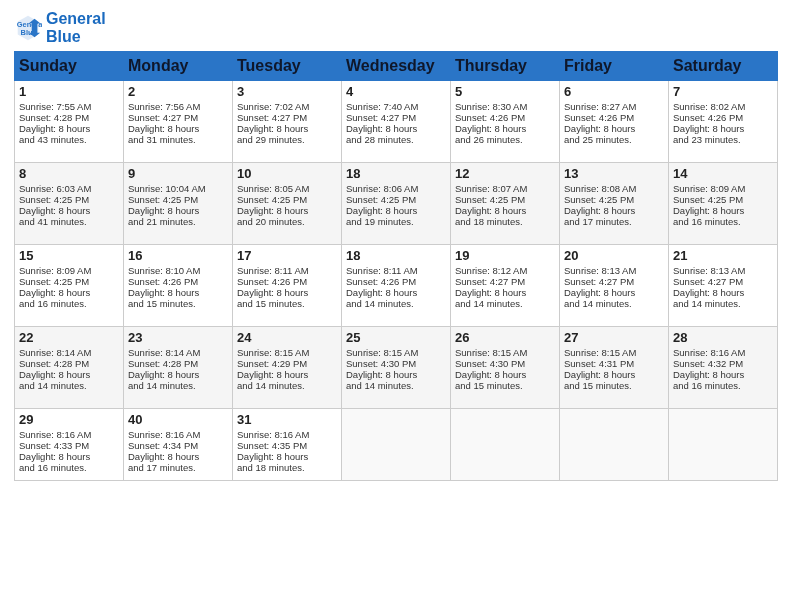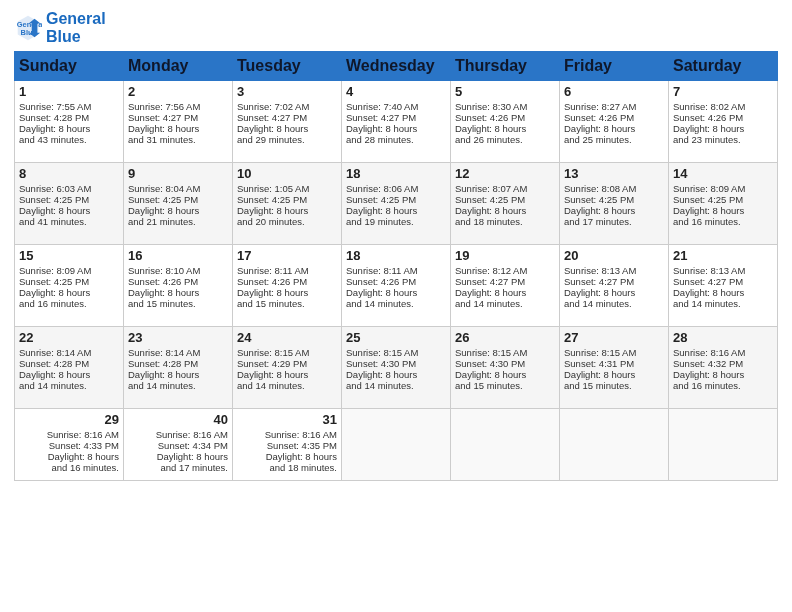--- a/index.html
+++ b/index.html
@@ -85,21 +85,20 @@
       font-weight: bold;
       color: #222;
       display: block;
       margin-bottom: 2px;
     }
     .empty-cell {
       background: #f9f9f9 !important;
     }
     .last-row td {
       height: 72px;
-      text-align: right;
     }
   </style>
 </head>
 <body>
 
 <div class="container">
   <div class="header-row">
     <div class="logo">
       <svg class="logo-icon" viewBox="0 0 30 30">
         <polygon points="15,2 26,8 26,22 15,28 4,22 4,8" fill="#2a75c7" opacity="0.15"></polygon>
@@ -185,28 +184,28 @@
         <tr>
           <td>
             <span class="day-num">8</span>
             <div>Sunrise: 6:03 AM</div>
             <div>Sunset: 4:25 PM</div>
             <div>Daylight: 8 hours</div>
             <div>and 41 minutes.</div>
           </td>
           <td>
             <span class="day-num">9</span>
-            <div>Sunrise: 8:04 AM</div>
+            <div>Sunrise: 10:04 AM</div>
             <div>Sunset: 4:25 PM</div>
             <div>Daylight: 8 hours</div>
             <div>and 21 minutes.</div>
           </td>
           <td>
             <span class="day-num">10</span>
-            <div>Sunrise: 1:05 AM</div>
+            <div>Sunrise: 8:05 AM</div>
             <div>Sunset: 4:25 PM</div>
             <div>Daylight: 8 hours</div>
             <div>and 20 minutes.</div>
           </td>
           <td>
             <span class="day-num">18</span>
             <div>Sunrise: 8:06 AM</div>
             <div>Sunset: 4:25 PM</div>
             <div>Daylight: 8 hours</div>
             <div>and 19 minutes.</div>

